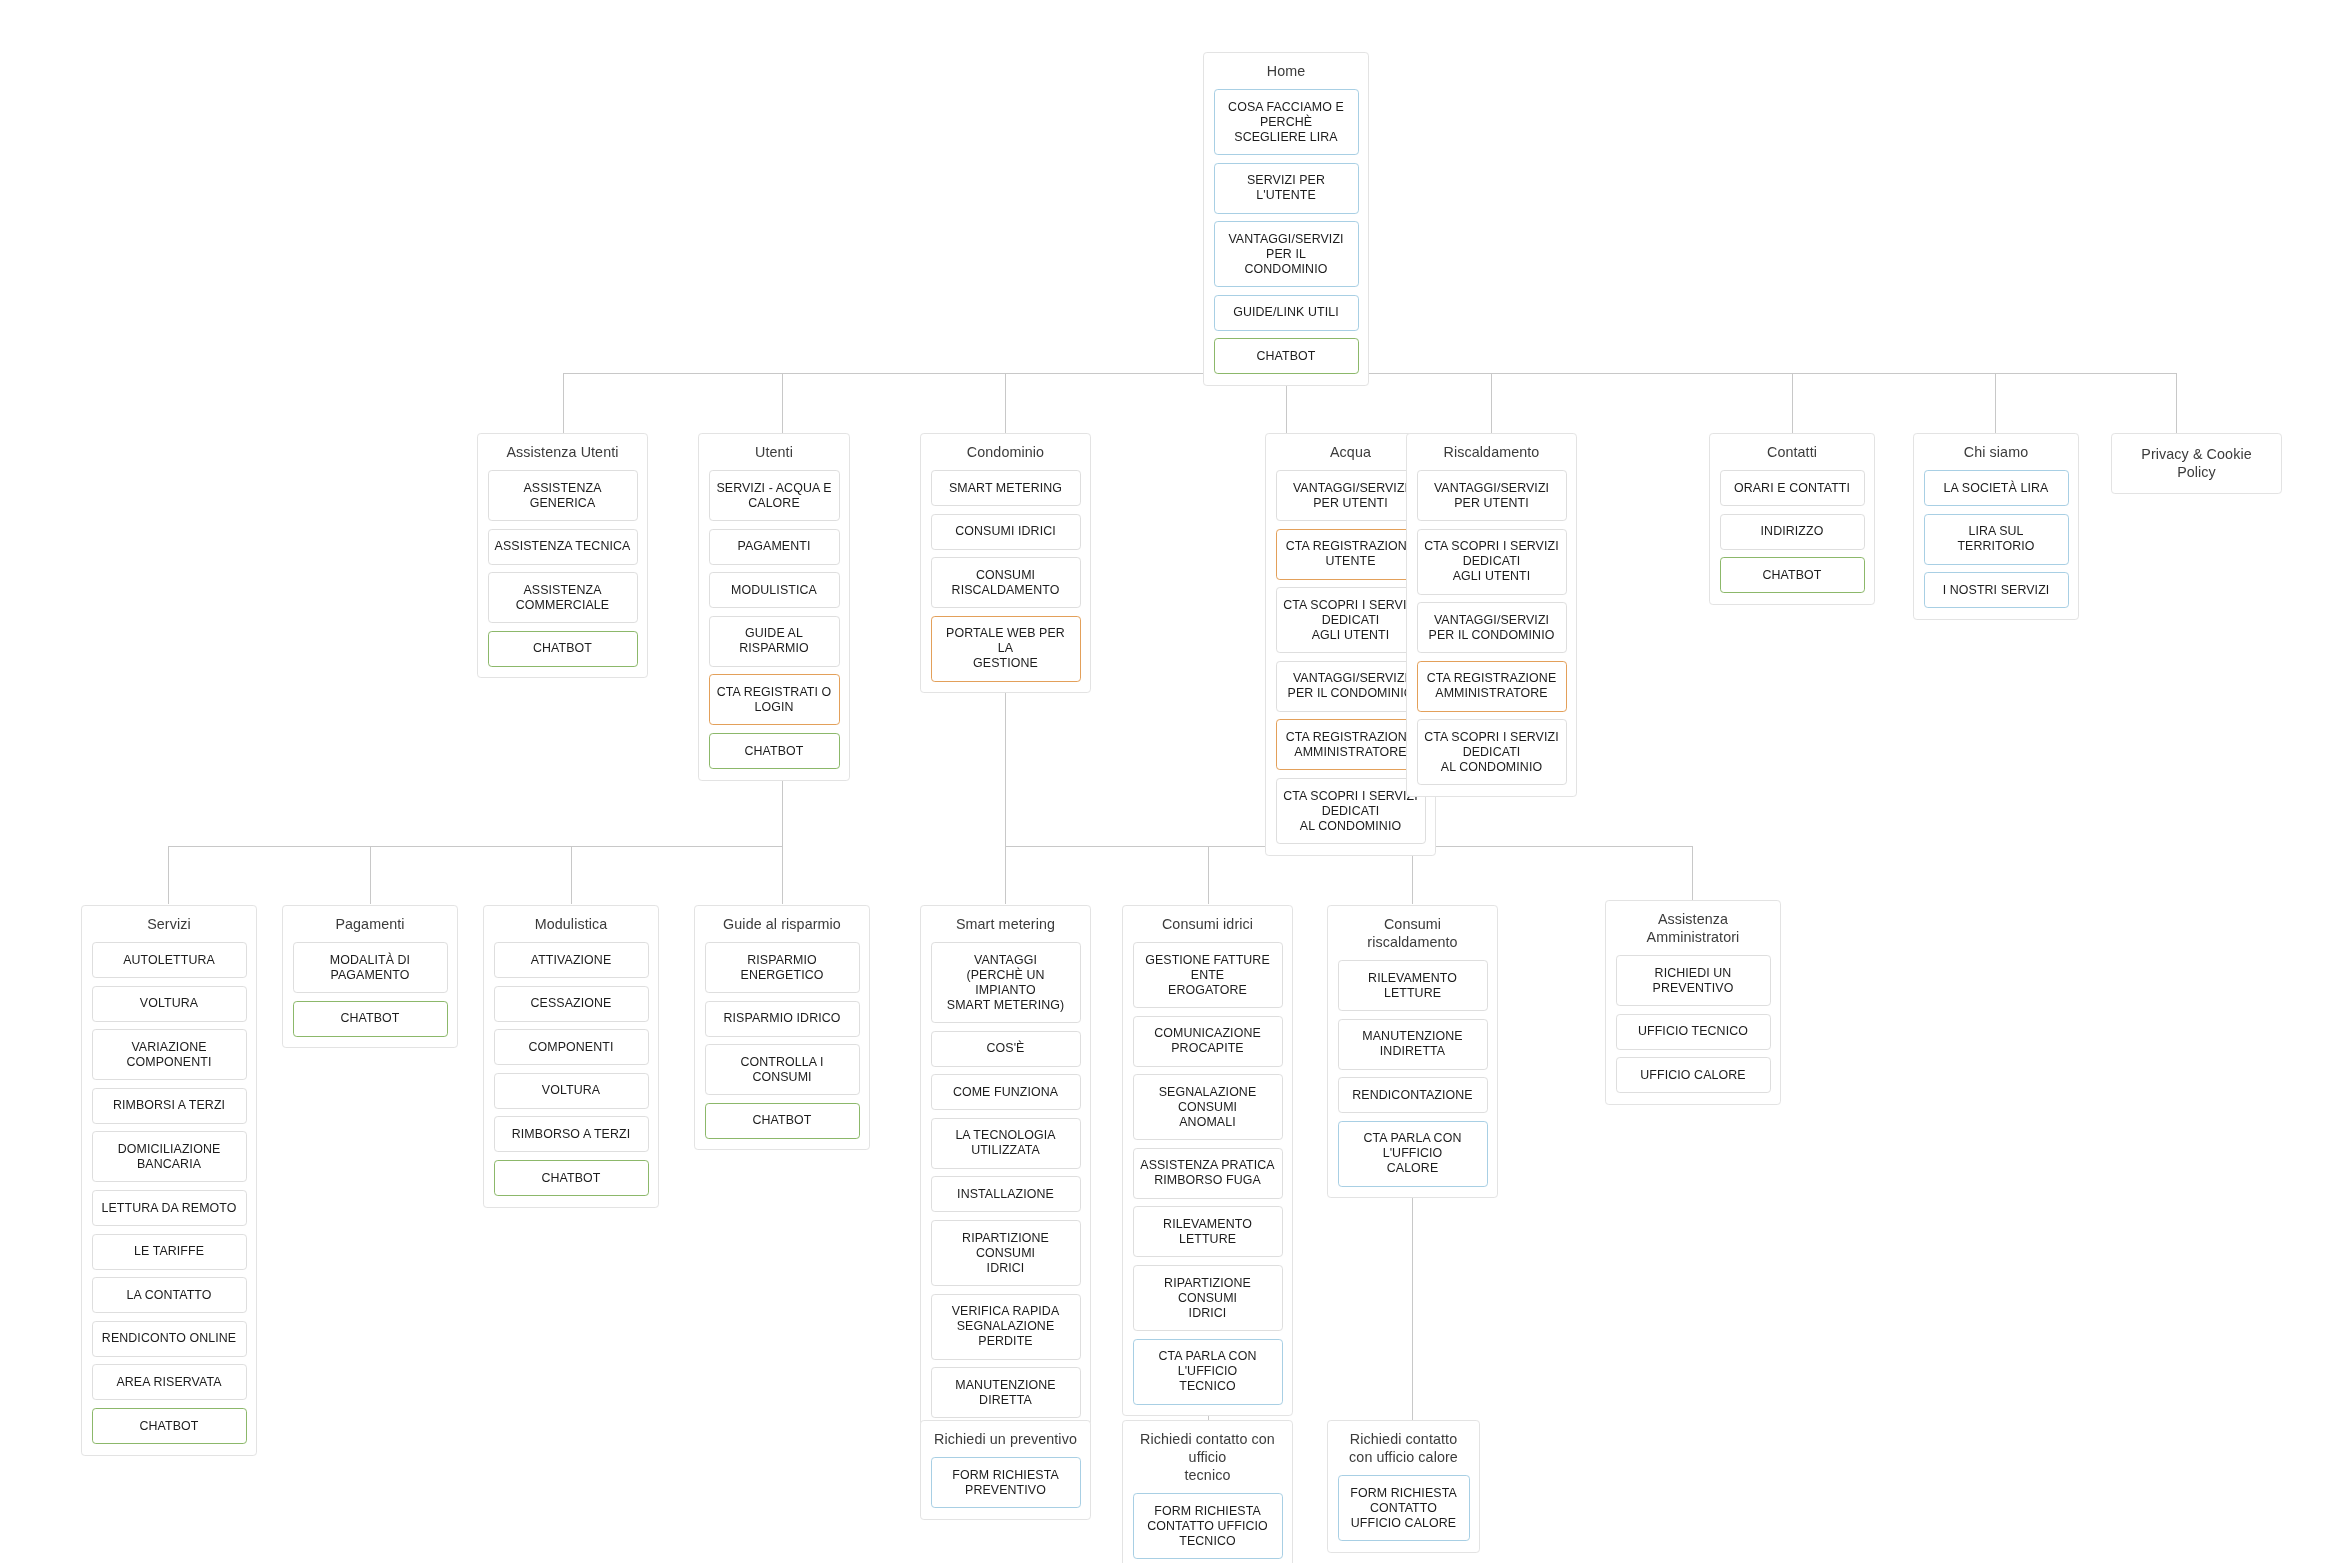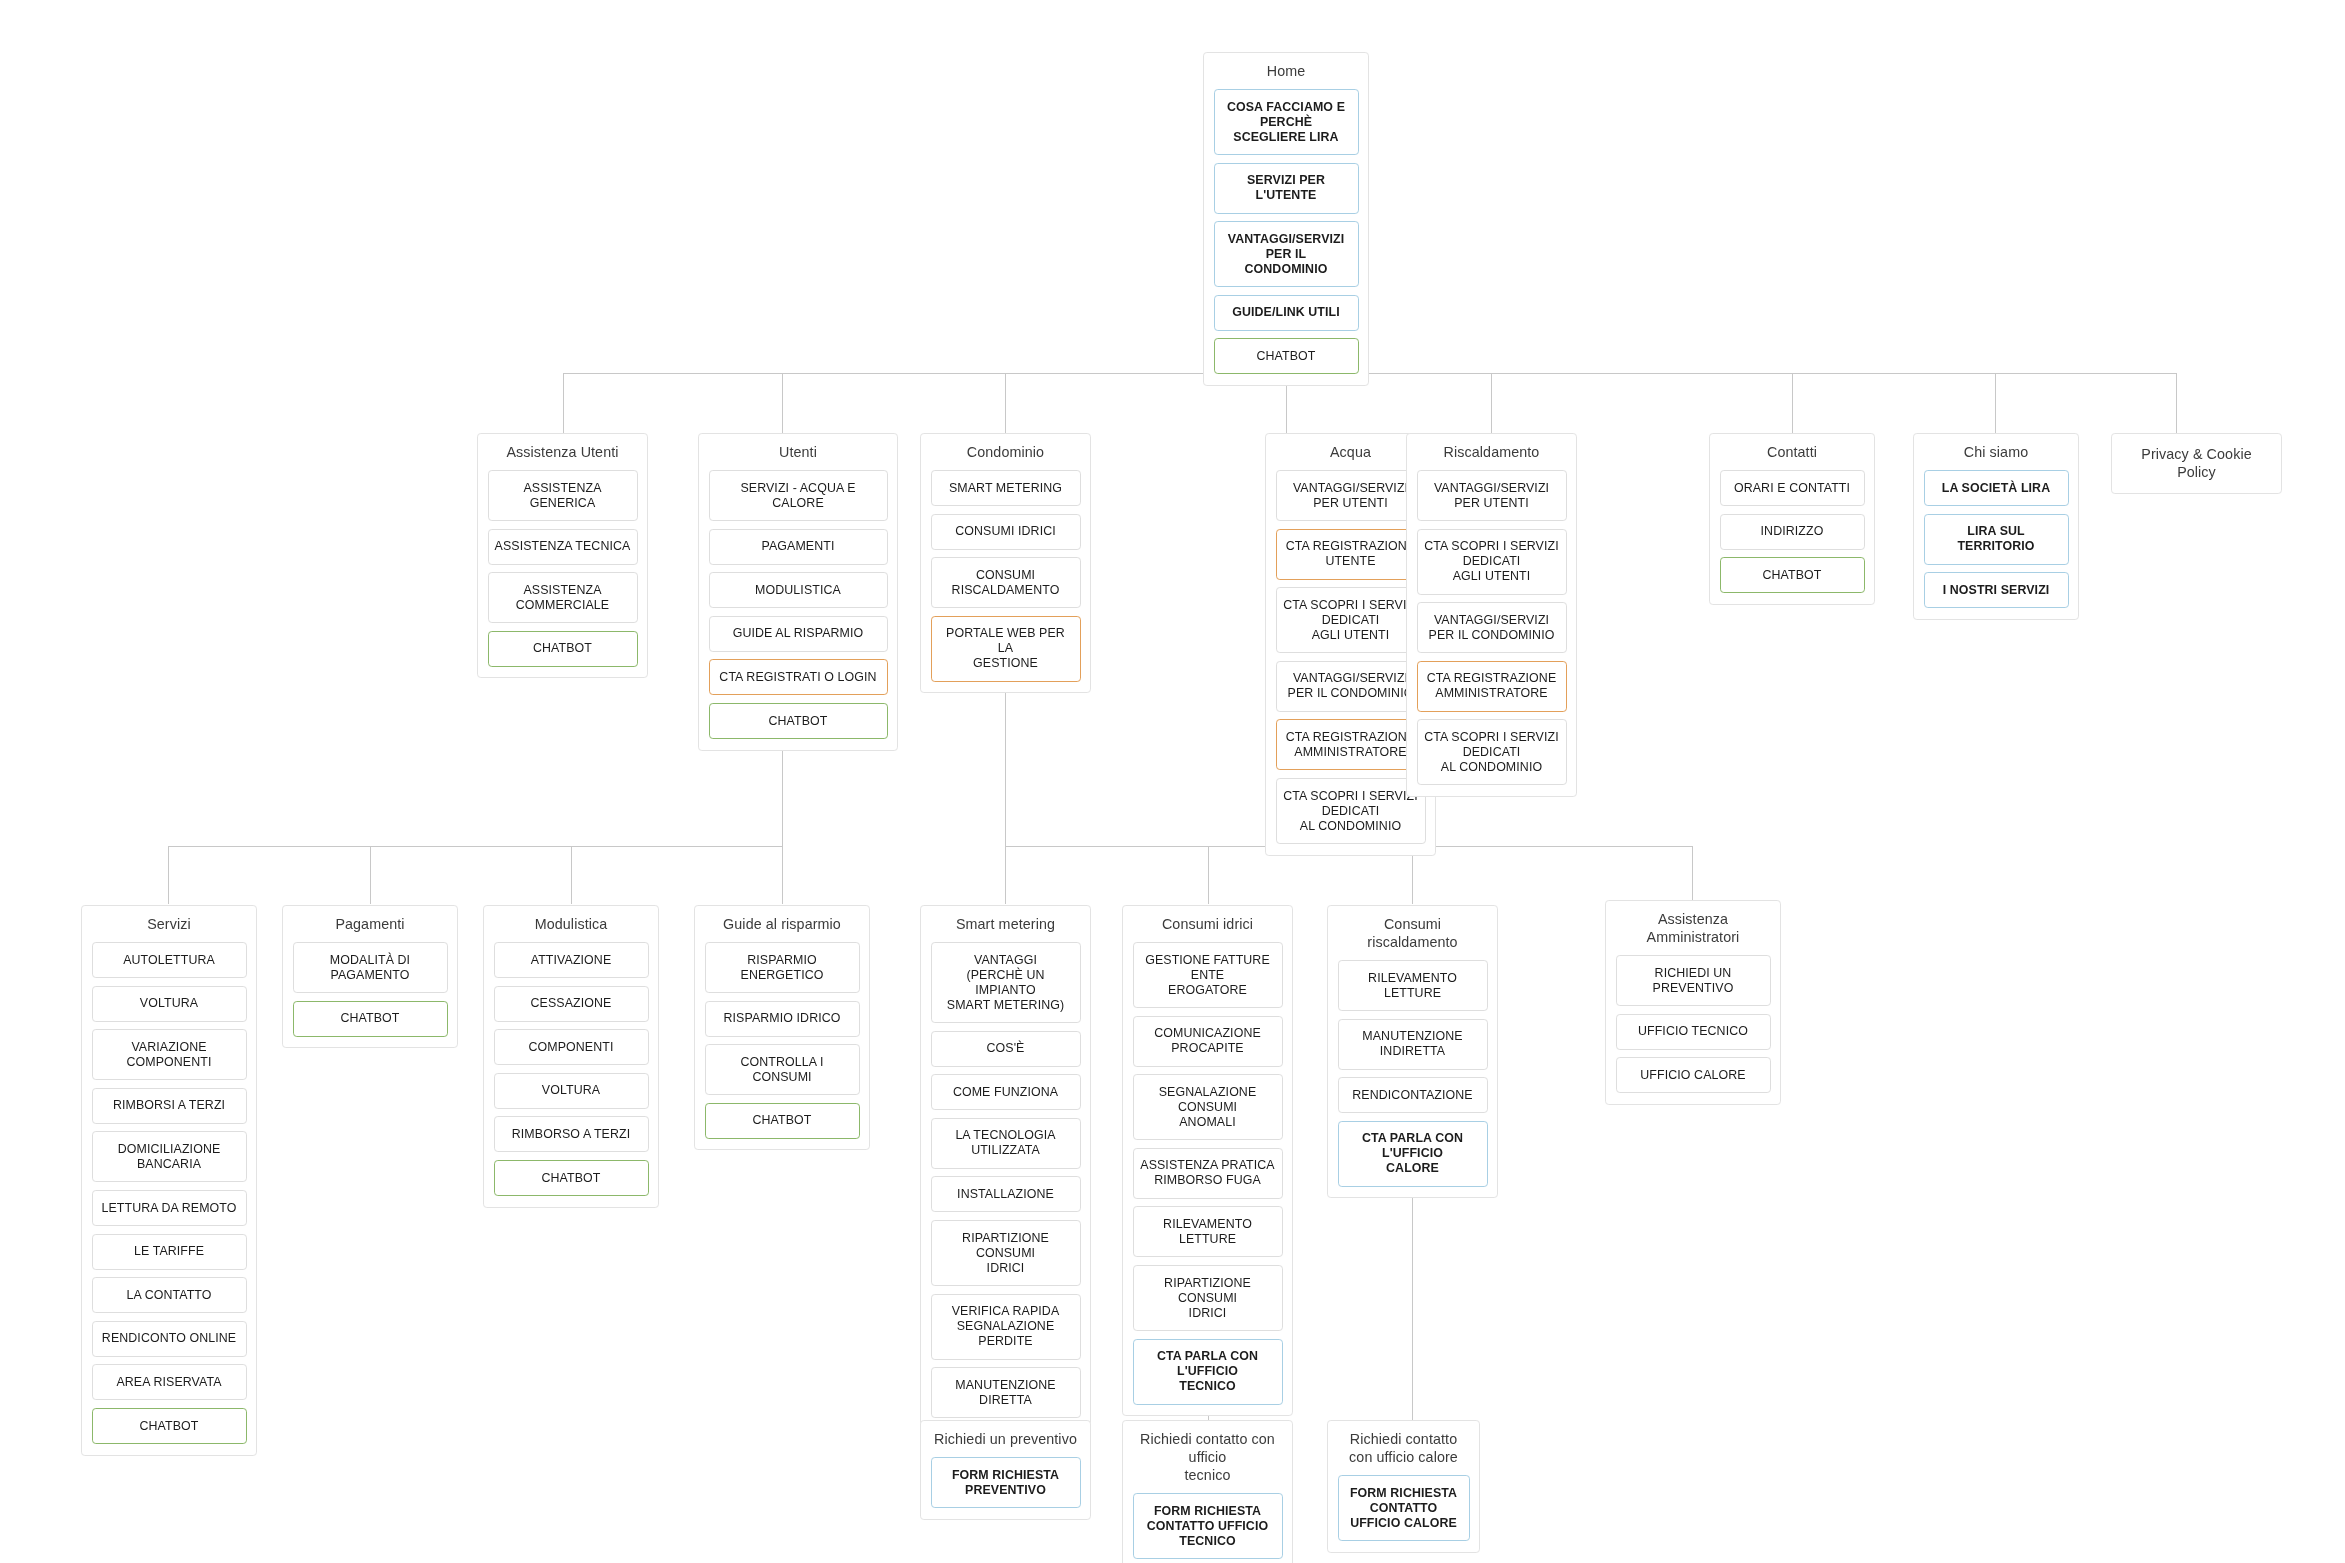--- a/index.html
+++ b/index.html
@@ -63,21 +63,21 @@
     padding: 9.5px 5.7px;
     min-height: 36px;
     display: flex;
     align-items: center;
     justify-content: center;
     white-space: pre-line;
     letter-spacing: 0.1px;
   }
   
   .item.v-gray   { border-color: #dedede; }
-  .item.v-blue   { border-color: #a8cfe4; font-weight: bold; }
+  .item.v-blue   { border-color: #a8cfe4; }
   .item.v-green  { border-color: #8cb86a; text-align: right; }
   .item.v-orange { border-color: #e3a05a; }
 
   
   .node.plain {
     padding: 11.4px 9.5px 11.4px 9.5px;
   }
   .node.plain .node-title { margin-bottom: 0; }
 </style>
 </head>
@@ -130,21 +130,21 @@
   <div class="node" style="left:477px; top:433px; width:171px;">
     <div class="node-title">Assistenza Utenti</div>
     <div class="items">
       <div class="item v-gray">ASSISTENZA GENERICA</div>
       <div class="item v-gray">ASSISTENZA TECNICA</div>
       <div class="item v-gray">ASSISTENZA COMMERCIALE</div>
       <div class="item v-green">CHATBOT</div>
     </div>
   </div>
 
-  <div class="node" style="left:698px; top:433px; width:200px;">
+  <div class="node" style="left:698px; top:433px; width:152px;">
     <div class="node-title">Utenti</div>
     <div class="items">
       <div class="item v-gray">SERVIZI - ACQUA E CALORE</div>
       <div class="item v-gray">PAGAMENTI</div>
       <div class="item v-gray">MODULISTICA</div>
       <div class="item v-gray">GUIDE AL RISPARMIO</div>
       <div class="item v-orange">CTA REGISTRATI O LOGIN</div>
       <div class="item v-green">CHATBOT</div>
     </div>
   </div>

